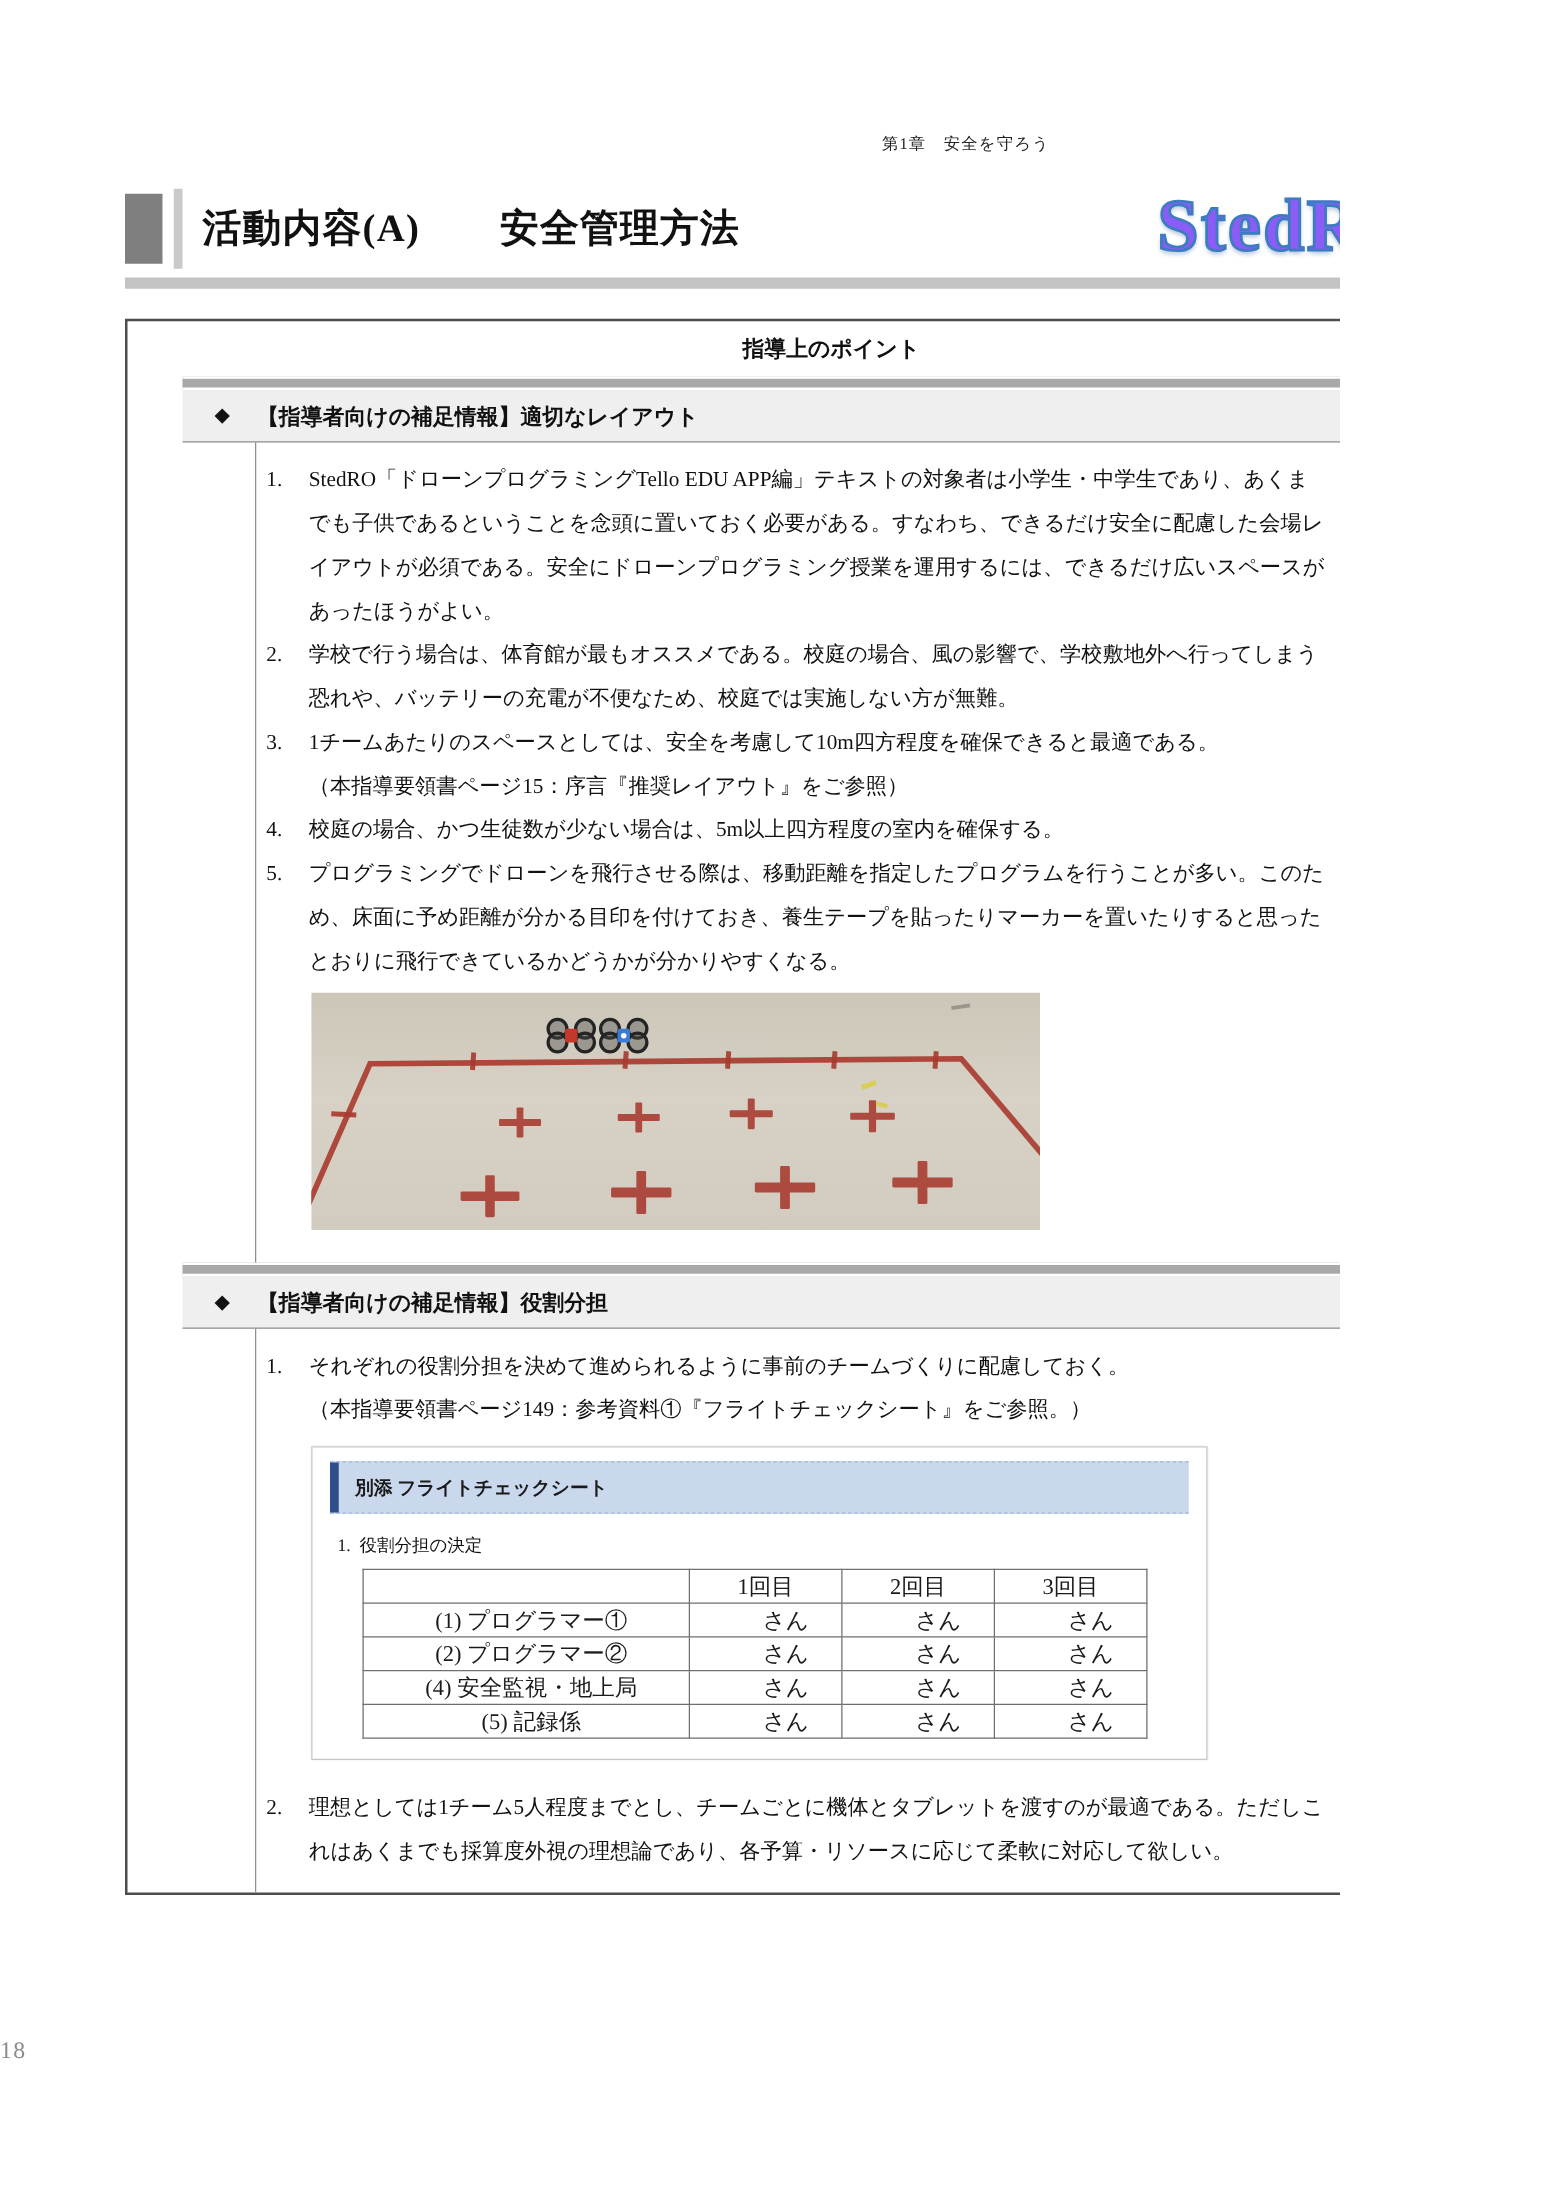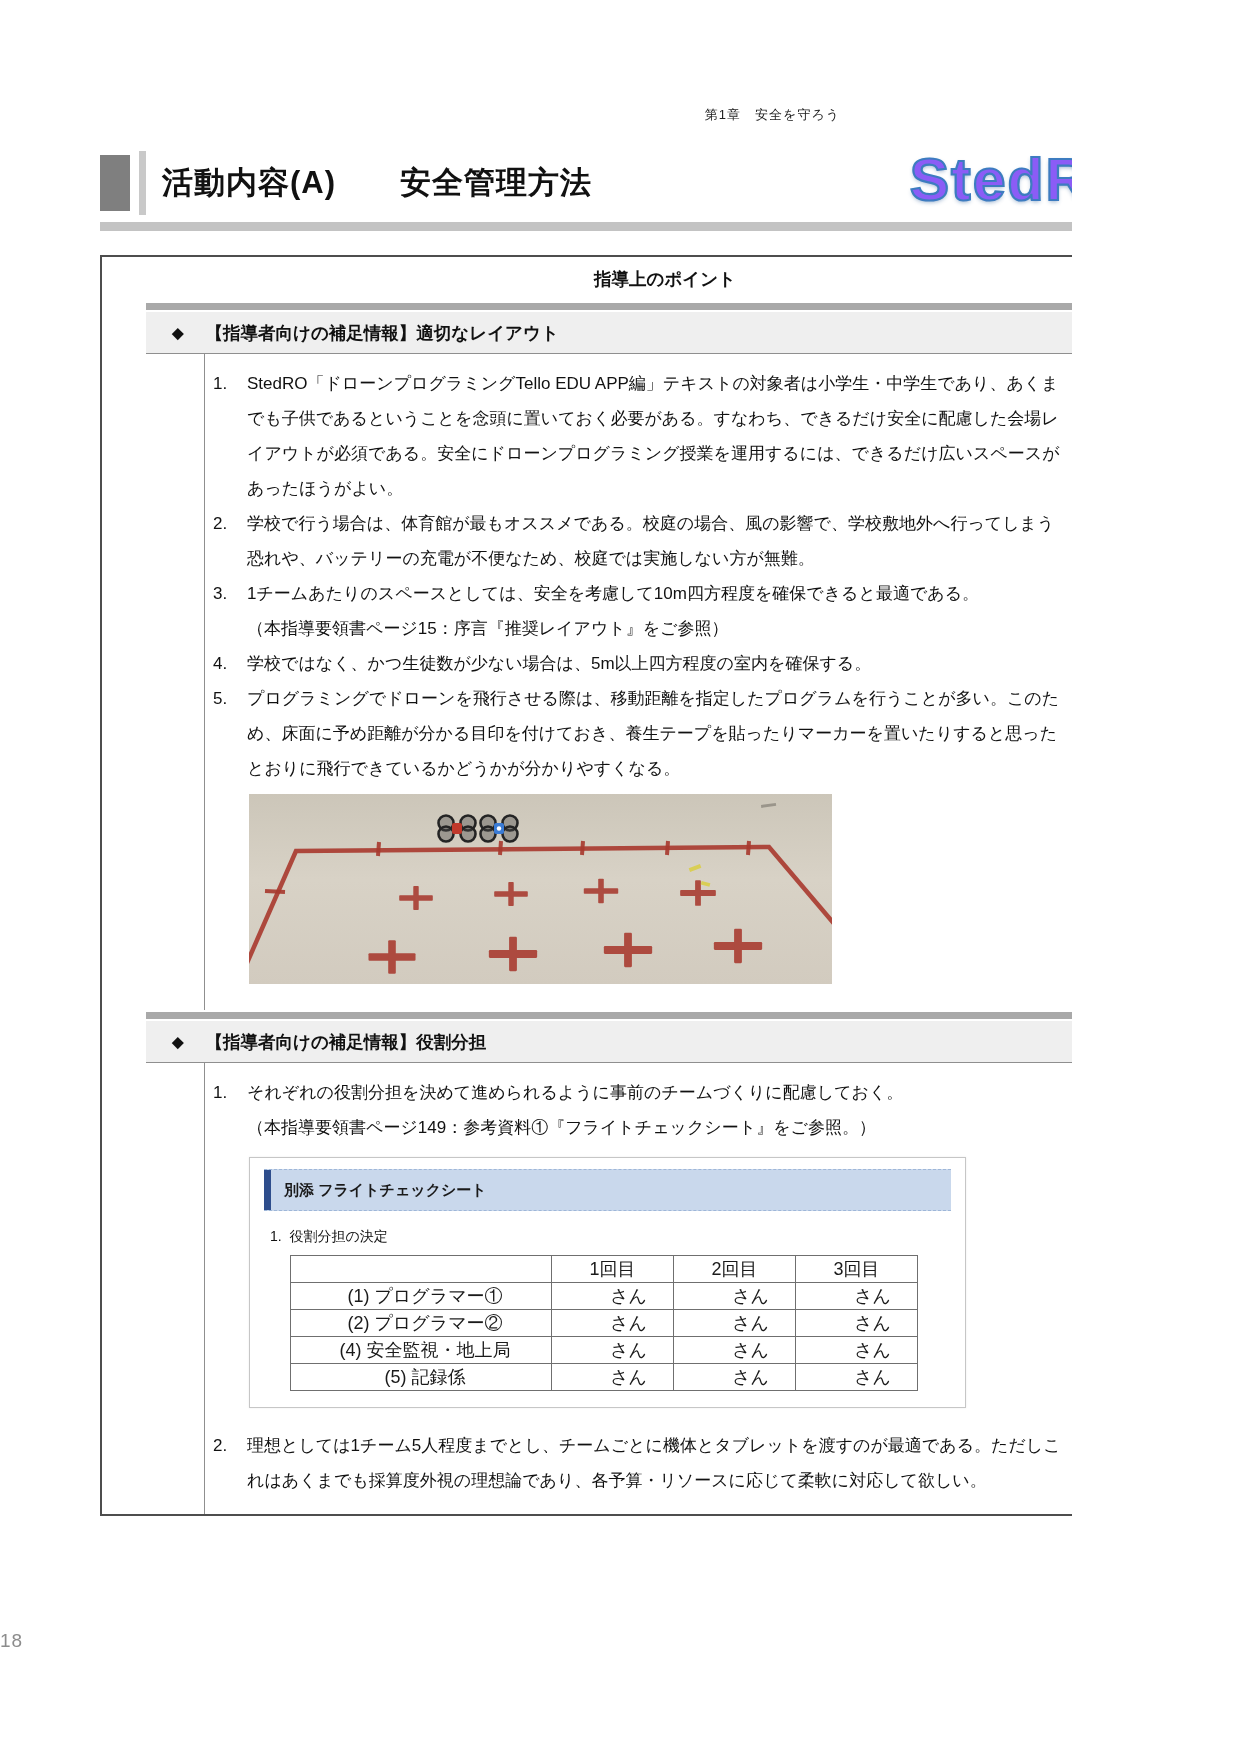--- a/index.html
+++ b/index.html
@@ -1,17 +1,17 @@
 <!DOCTYPE html>
 <html><head>
 <meta charset="utf-8">
 <style>
   html,body{margin:0;padding:0;background:#fff;}
   .page{position:relative;width:1072px;height:1753px;background:#ffffff;overflow:hidden;
-        font-family:Liberation Sans, sans-serif;color:#111;}
+        font-family:Liberation Serif, serif;color:#111;}
 
   
   .chapter-header{position:absolute;top:106px;right:232px;font-size:13px;color:#222;letter-spacing:1px;}
 
   
   .title-row{position:absolute;top:148px;left:100px;width:1040px;height:70px;display:flex;align-items:center;}
   .title-accent-block{width:30px;height:56px;background:#7f7f7f;flex:none;}
   .title-accent-bar{width:7px;height:64px;background:#c9c9c9;margin-left:9px;flex:none;}
   .page-title{font-size:31px;font-weight:bold;margin:0 0 0 16px;letter-spacing:1px;white-space:pre;}
   .logo{position:absolute;right:2px;top:-2px;font-size:59px;font-weight:bold;letter-spacing:2px;
@@ -91,21 +91,21 @@
           <span class="num">2.</span>
           <div class="txt">学校で行う場合は、体育館が最もオススメである。校庭の場合、風の影響で、学校敷地外へ行ってしまう恐れや、バッテリーの充電が不便なため、校庭では実施しない方が無難。</div>
         </div>
         <div class="list-item">
           <span class="num">3.</span>
           <div class="txt">1チームあたりのスペースとしては、安全を考慮して10m四方程度を確保できると最適である。
 （本指導要領書ページ15：序言『推奨レイアウト』をご参照）</div>
         </div>
         <div class="list-item">
           <span class="num">4.</span>
-          <div class="txt">学校ではなく、かつ生徒数が少ない場合は、5m以上四方程度の室内を確保する。</div>
+          <div class="txt">校庭の場合、かつ生徒数が少ない場合は、5m以上四方程度の室内を確保する。</div>
         </div>
         <div class="list-item">
           <span class="num">5.</span>
           <div class="txt">プログラミングでドローンを飛行させる際は、移動距離を指定したプログラムを行うことが多い。このため、床面に予め距離が分かる目印を付けておき、養生テープを貼ったりマーカーを置いたりすると思ったとおりに飛行できているかどうかが分かりやすくなる。</div>
         </div>
 
         <svg class="floor-photo" viewBox="0 0 583 190" width="583" height="190">
           <defs>
             <linearGradient id="floorGrad" x1="0" y1="0" x2="0" y2="1">
               <stop offset="0" stop-color="#ccc6b9"></stop>

